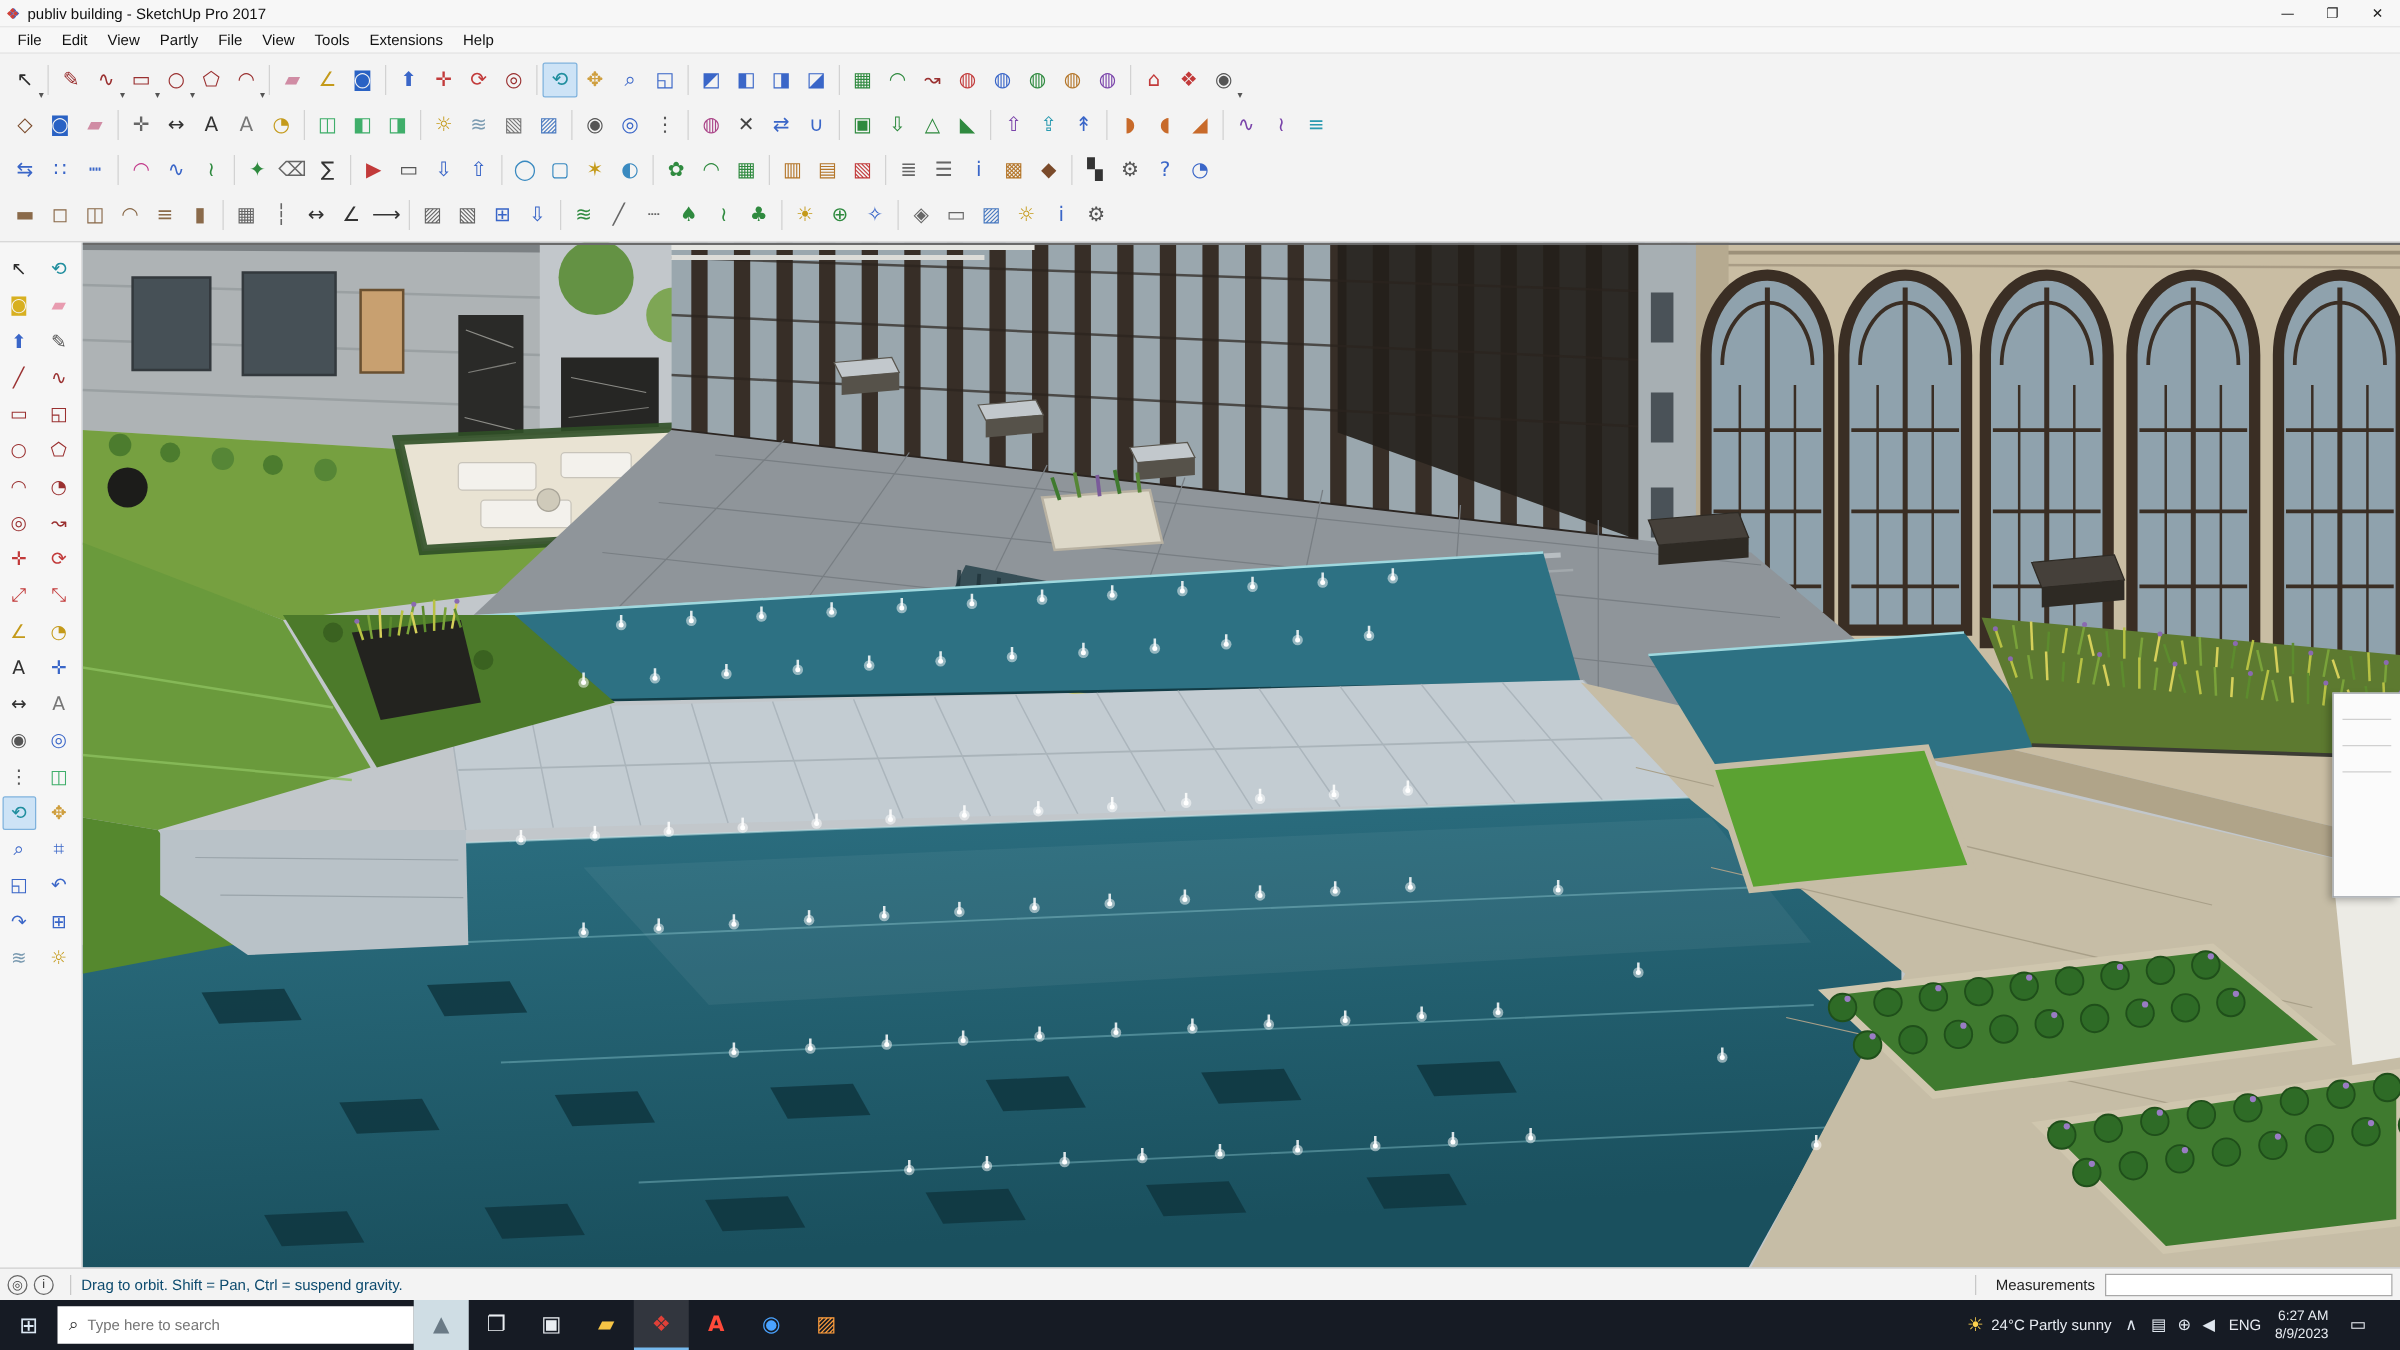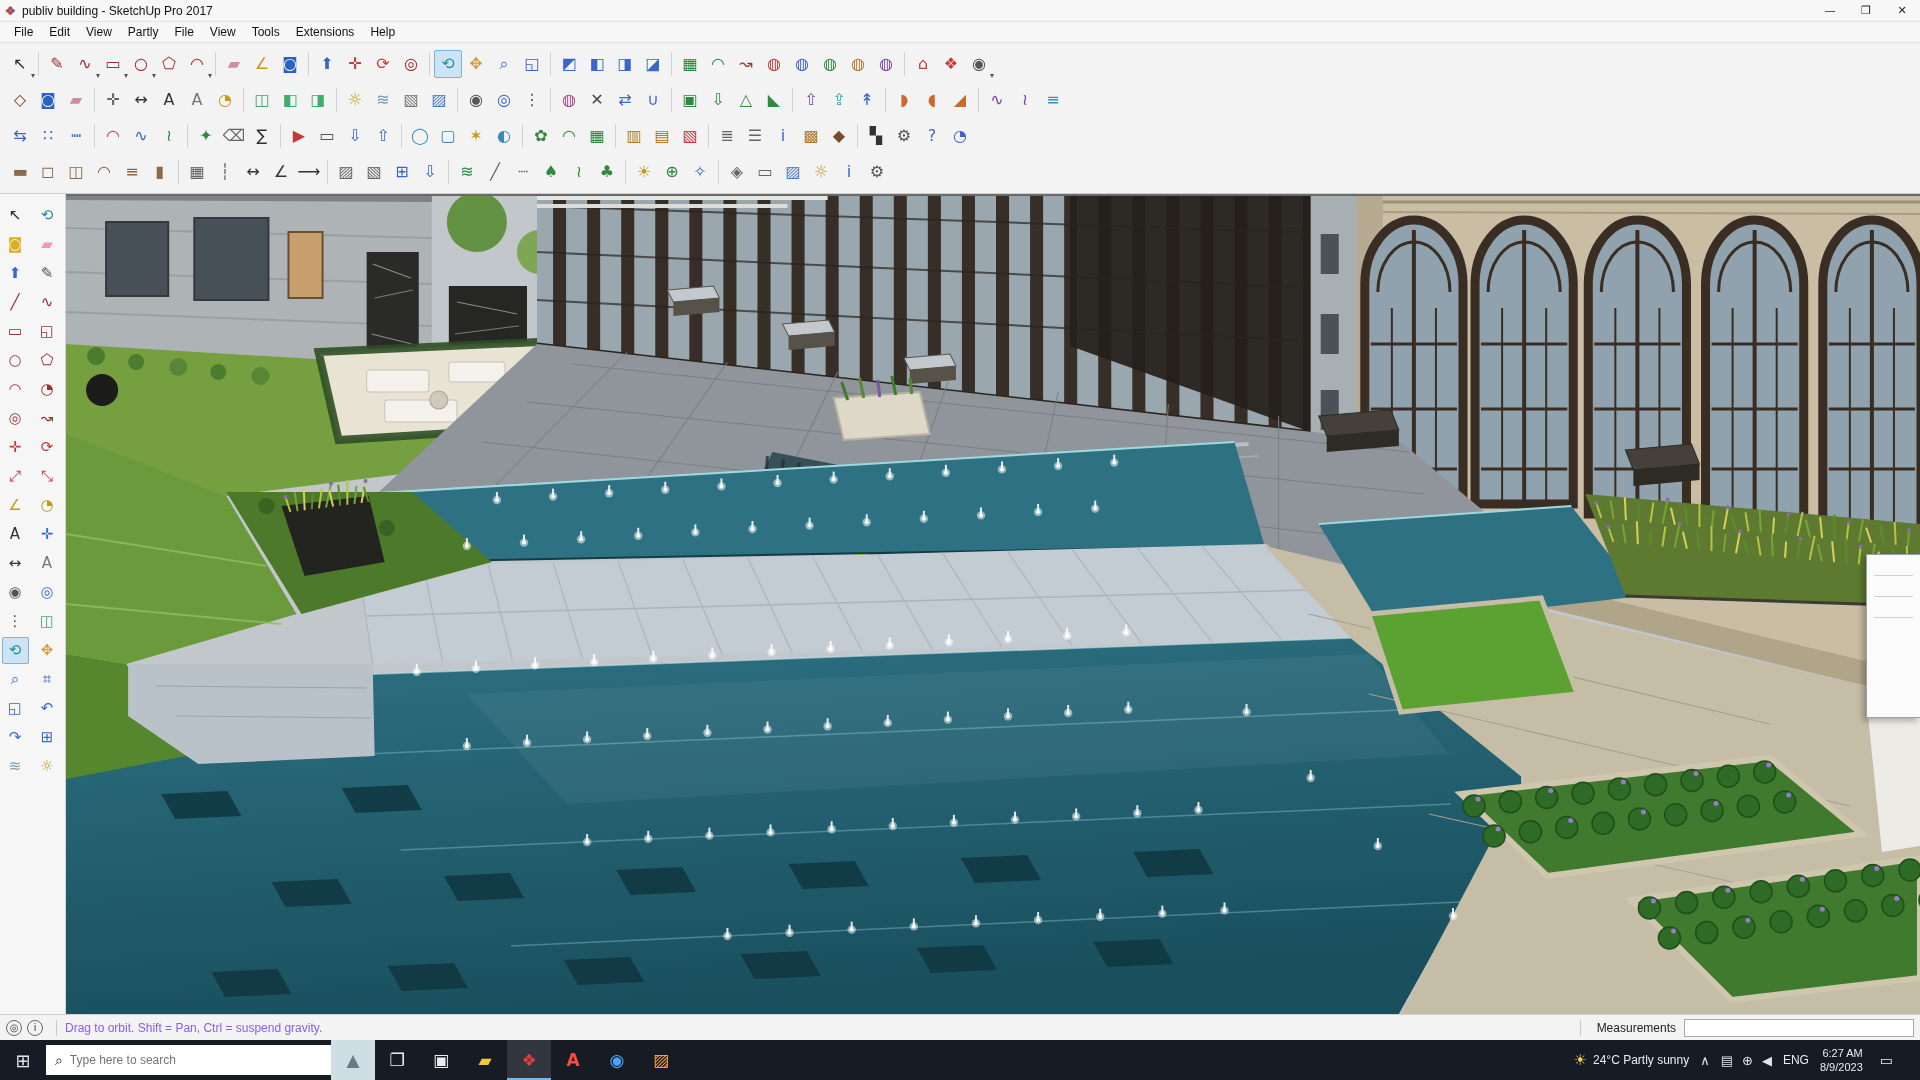--- a/index.html
+++ b/index.html
@@ -32,21 +32,21 @@
   .viewport { position:relative; flex:1; overflow:hidden; background:#c2c7cb; }
   .viewport svg { position:absolute; inset:0; width:100%; height:100%; }
 
   .tray-edge { position:absolute; right:0; top:360px; width:54px; height:164px; background:#fbfbfb; border:1px solid #9aa0a6; border-right:none; box-shadow:-3px 3px 6px rgba(0,0,0,.28); }
   .tray-edge .ln { height:1px; background:#d0d0d0; margin:20px 7px 0 7px; }
 
   
   .statusbar { height:26px; background:#f3f3f3; border-top:1px solid #cfcfcf; display:flex; align-items:center; font-size:12px; color:#222; padding:0 6px; }
   .sicon { width:16px; height:16px; border:1px solid #666; border-radius:50%; display:flex; align-items:center; justify-content:center; font-size:10px; color:#333; margin-right:5px; }
   .ssep { width:1px; height:16px; background:#c8c8c8; margin:0 8px; }
-  .hint { color:#8b5cf6; }
+  .hint { color:#0c4a6e; }
   .measure { margin-left:auto; display:flex; align-items:center; gap:8px; }
   .measure input { width:230px; height:18px; border:1px solid #a8a8a8; background:#fff; font-size:11px; padding:0 4px; }
 
   
   .taskbar { height:40px; background:#161b24; display:flex; align-items:center; color:#e8ecf2; }
   .start { width:46px; height:40px; display:flex; align-items:center; justify-content:center; font-size:18px; color:#dce9f5; font-family:"DejaVu Sans",sans-serif; }
   .searchbox { width:285px; height:30px; background:#fff; display:flex; align-items:center; gap:7px; padding:0 9px; color:#555; }
   .searchbox .mag { font-family:"DejaVu Sans",sans-serif; color:#333; font-size:14px; }
   .searchbox input { border:none; outline:none; flex:1; font-size:12px; color:#444; background:transparent; font-family:"Liberation Sans",sans-serif; }
   .taskapps { display:flex; height:100%; }

